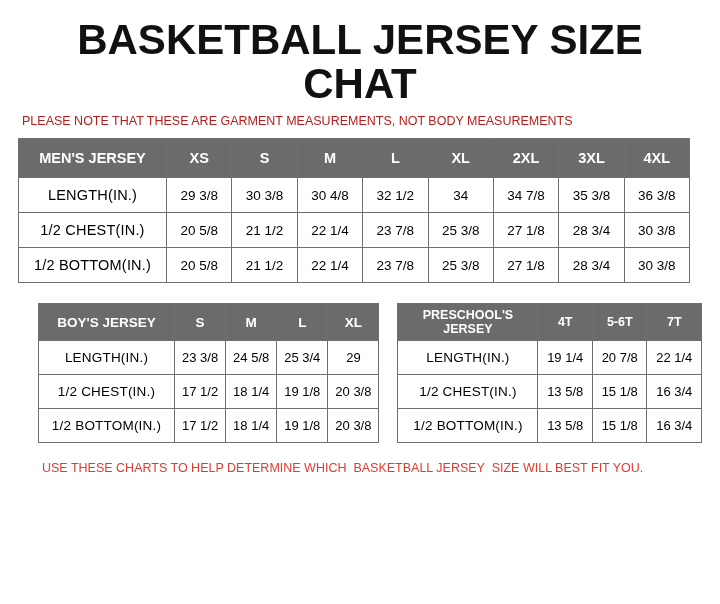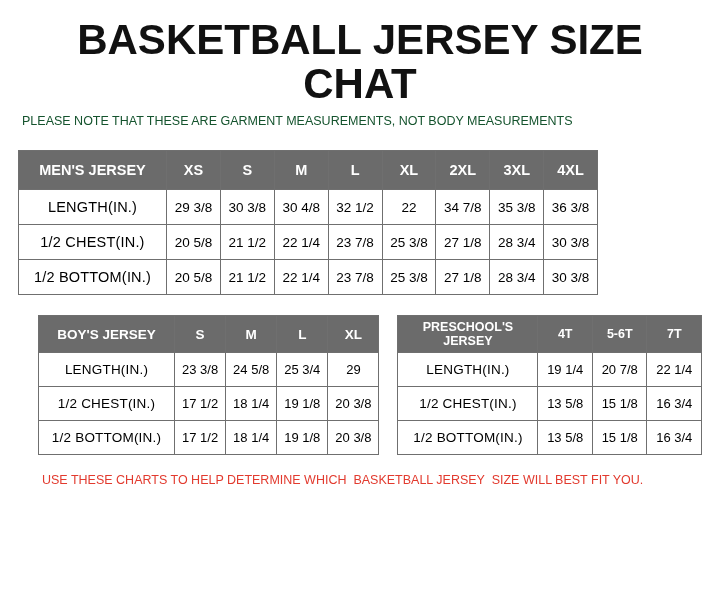--- a/index.html
+++ b/index.html
@@ -24,24 +24,24 @@
   .title {
     font-size: 42px;
     font-weight: bold;
     letter-spacing: 0px;
     text-align: center;
     margin: 18px 0 6px 0;
     line-height: 1.05;
     color: #111111;
   }
   .note-top {
-    color: #14532d;
+    color: #b91c1c;
     font-size: 12.5px;
     line-height: 1.45;
-    margin: 0 0 20px 4px;
+    margin: 0 0 8px 4px;
     font-weight: normal;
   }
   table {
     border-collapse: collapse;
     table-layout: fixed;
   }
   table td, table th {
     border: 1px solid #6f6f6f;
     text-align: center;
     vertical-align: middle;
@@ -58,21 +58,21 @@
     font-size: 14.5px;
     height: 38px;
   }
   .rowlabel {
     font-weight: normal;
     font-size: 14.5px;
     letter-spacing: .2px;
   }
   
   #mens-table {
-    width: 580px;
+    width: 672px;
     margin: 0 0 20px 0;
   }
   #mens-table col.lbl { width: 148px; }
   
   .lower-row {
     display: flex;
     align-items: flex-start;
     gap: 18px;
     margin-left: 20px;
   }
@@ -129,21 +129,21 @@
         <td>2XL</td>
         <td>3XL</td>
         <td>4XL</td>
       </tr>
       <tr>
         <td class="rowlabel">LENGTH(IN.)</td>
         <td>29 3/8</td>
         <td>30 3/8</td>
         <td>30 4/8</td>
         <td>32 1/2</td>
-        <td>22</td>
+        <td>34</td>
         <td>34 7/8</td>
         <td>35 3/8</td>
         <td>36 3/8</td>
       </tr>
       <tr>
         <td class="rowlabel">1/2  CHEST(IN.)</td>
         <td>20 5/8</td>
         <td>21 1/2</td>
         <td>22 1/4</td>
         <td>23 7/8</td>

